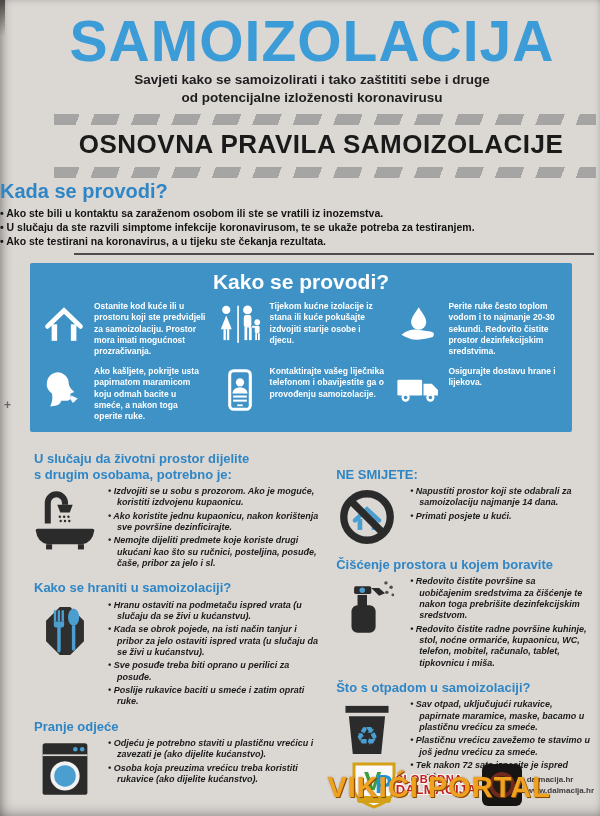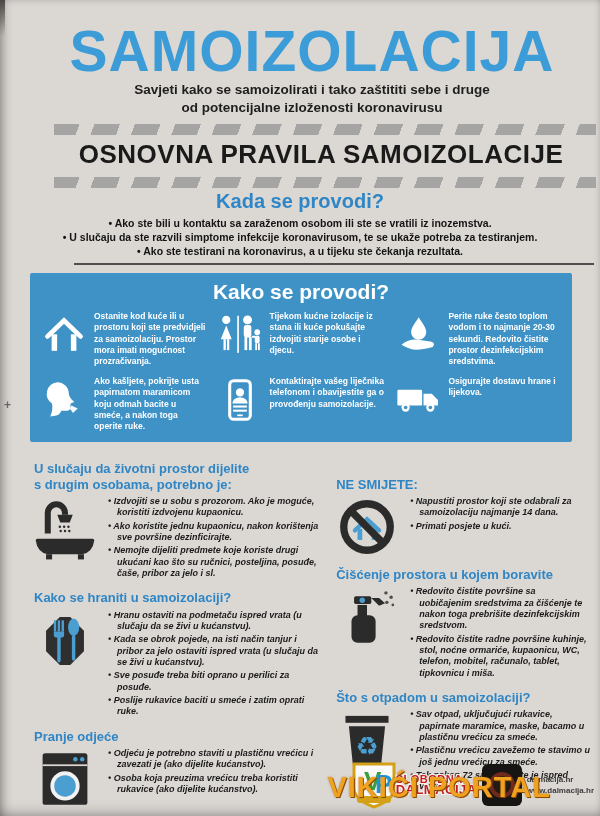--- a/index.html
+++ b/index.html
@@ -3,31 +3,31 @@
 <meta charset="utf-8">
 <style>
   html,body{margin:0;padding:0;background:#b7b3b0;font-family:"Liberation Sans",sans-serif;}
   .poster{position:relative;width:600px;height:816px;margin:0 auto;overflow:hidden;
     background:var(--paper,#dbd7d3);
     box-shadow:inset 10px 0 12px -9px rgba(0,0,0,.45), inset -6px 0 9px -8px rgba(0,0,0,.25),
                inset 0 -12px 14px -11px rgba(0,0,0,.35), inset 0 6px 8px -7px rgba(0,0,0,.18);}
   .corner-sliver{position:absolute;left:0;top:0;width:5px;height:36px;
     background:linear-gradient(180deg,#4a4745,rgba(74,71,69,0));}
   
-  header{text-align:center;padding-top:22px;margin-left:24px;}
+  header{text-align:center;padding-top:12px;margin-left:24px;}
   h1.title{margin:0;font-size:57px;line-height:1.02;font-weight:800;letter-spacing:1px;
     color:var(--accent,#3c9cd7);}
   .sub{margin:1px 0 0;font-size:13.5px;line-height:1.28;font-weight:700;color:#1e1e1e;}
   
   .stripe{height:11px;margin:7px 4px 0 54px;opacity:.85;
     background:repeating-linear-gradient(110deg,#9c9c9c 0 24px,rgba(0,0,0,0) 24px 38px);}
   .banner{margin:4px 0 3px 42px;text-align:center;font-size:26px;font-weight:800;
     letter-spacing:.5px;color:#1a1a1a;}
   
-  .kada{text-align:center;margin-top:2px;}
+  .kada{margin-top:2px;}
   .kada h2{margin:2px 0 3px;font-size:20px;font-weight:700;color:var(--heading,#2e86c6);}
   .kada ul{margin:0;padding:0;list-style:none;}
   .kada li{font-size:10.5px;font-weight:700;color:#141414;line-height:1.35;}
   .kada li::before{content:"• ";}
   .rule{border-top:2px solid #4d4d4d;margin:5px 6px 0 74px;}
   
   .bluebox{margin:8px 28px 10px 30px;background:var(--boxblue,#3e92c6);color:#fff;
     padding:7px 12px 10px;border-radius:2px;}
   .bluebox h2{margin:0 0 7px;text-align:center;font-size:21px;font-weight:700;}
   .bgrid{display:grid;grid-template-columns:1fr 1.02fr 1fr;column-gap:12px;row-gap:9px;}

